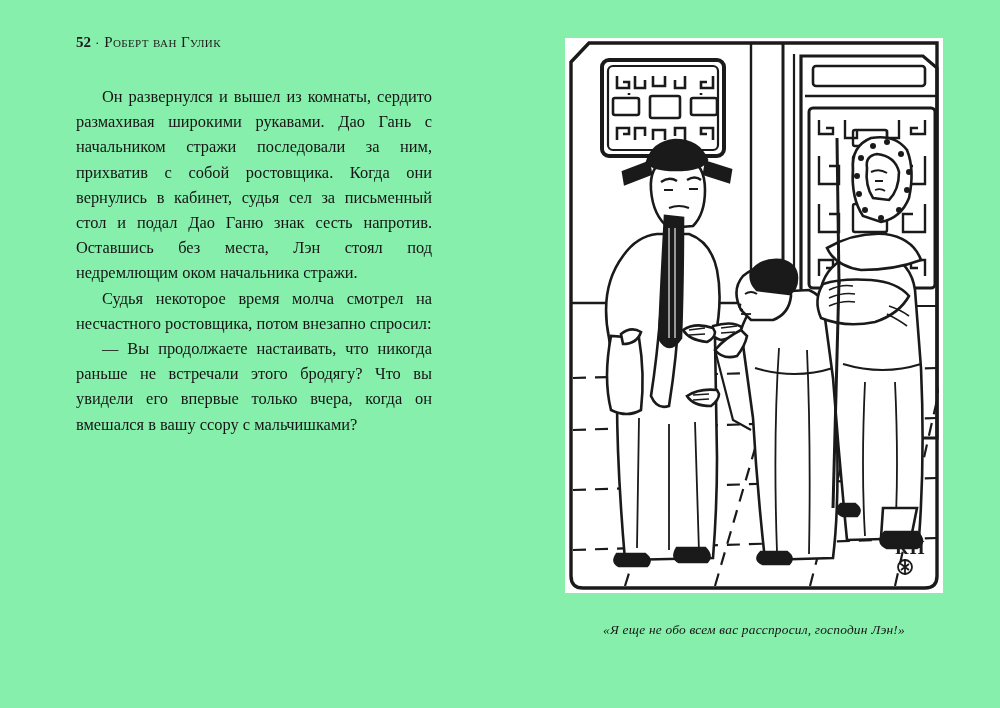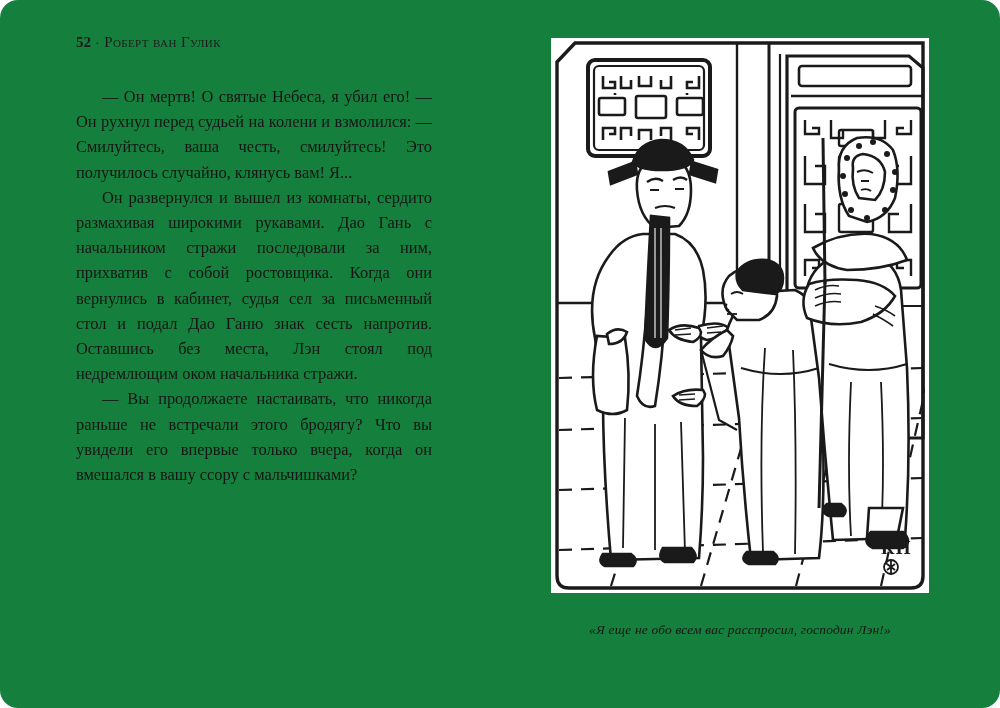--- a/index.html
+++ b/index.html
@@ -13,22 +13,21 @@
     position: relative;
     overflow: hidden;
     font-family: "Liberation Serif", "DejaVu Serif", serif;
     color: #1a1a1a;
   }
 
   
   #page {
     position: absolute;
     inset: 0;
-    background: #15803d;
-    border-radius: 18px;
+    background: #86efac;
   }
 
   
   #running-head {
     position: absolute;
     left: 76px;
     top: 34px;
     font-size: 13.5px;
     letter-spacing: 0.7px;
     white-space: nowrap;
@@ -61,21 +60,21 @@
     line-height: 25.2px;
     text-align: justify;
     text-indent: 26px;
     hyphens: manual;
     color: #161414;
   }
 
   
   #illustration-block {
     position: absolute;
-    left: 551px;
+    left: 565px;
     top: 38px;
     width: 380px;
   }
   #illustration-frame {
     width: 378px;
     height: 555px;
     display: block;
   }
   #figure-caption {
     margin-top: 29px;
@@ -90,22 +89,22 @@
 </head>
 <body>
 
 <div id="page">
 
   <div id="running-head">
     <span class="folio">52</span><span class="sep">·</span><span class="book-title">Роберт ван Гулик</span>
   </div>
 
   <div id="text-column">
-    <p class="para">— Он мертв! О святые Небеса, я убил его! — Он рухнул перед судьей на колени и взмолился: — Смилуйтесь, ваша честь, смилуйтесь! Это получилось случайно, клянусь вам! Я...</p>
     <p class="para">Он развернулся и вышел из комнаты, сердито размахивая широкими рукавами. Дао Гань с начальником стражи последовали за ним, прихватив с собой ростовщика. Когда они вернулись в кабинет, судья сел за письменный стол и подал Дао Ганю знак сесть напротив. Оставшись без места, Лэн стоял под недремлющим оком начальника стражи.</p>
+    <p class="para">Судья некоторое время молча смотрел на несчастного ростовщика, потом внезапно спросил:</p>
     <p class="para">— Вы продолжаете настаивать, что никогда раньше не встречали этого бродягу? Что вы увидели его впервые только вчера, когда он вмешался в вашу ссору с мальчишками?</p>
   </div>
 
   <div id="illustration-block">
 
     <svg id="illustration-frame" viewBox="0 0 378 555" xmlns="http://www.w3.org/2000/svg">
       <defs>
         <clipPath id="frameclip">
           <path d="M22 4 L370 4 L374 8 L374 540 L370 551 L10 551 L4 545 L4 26 Z"></path>
         </clipPath>

